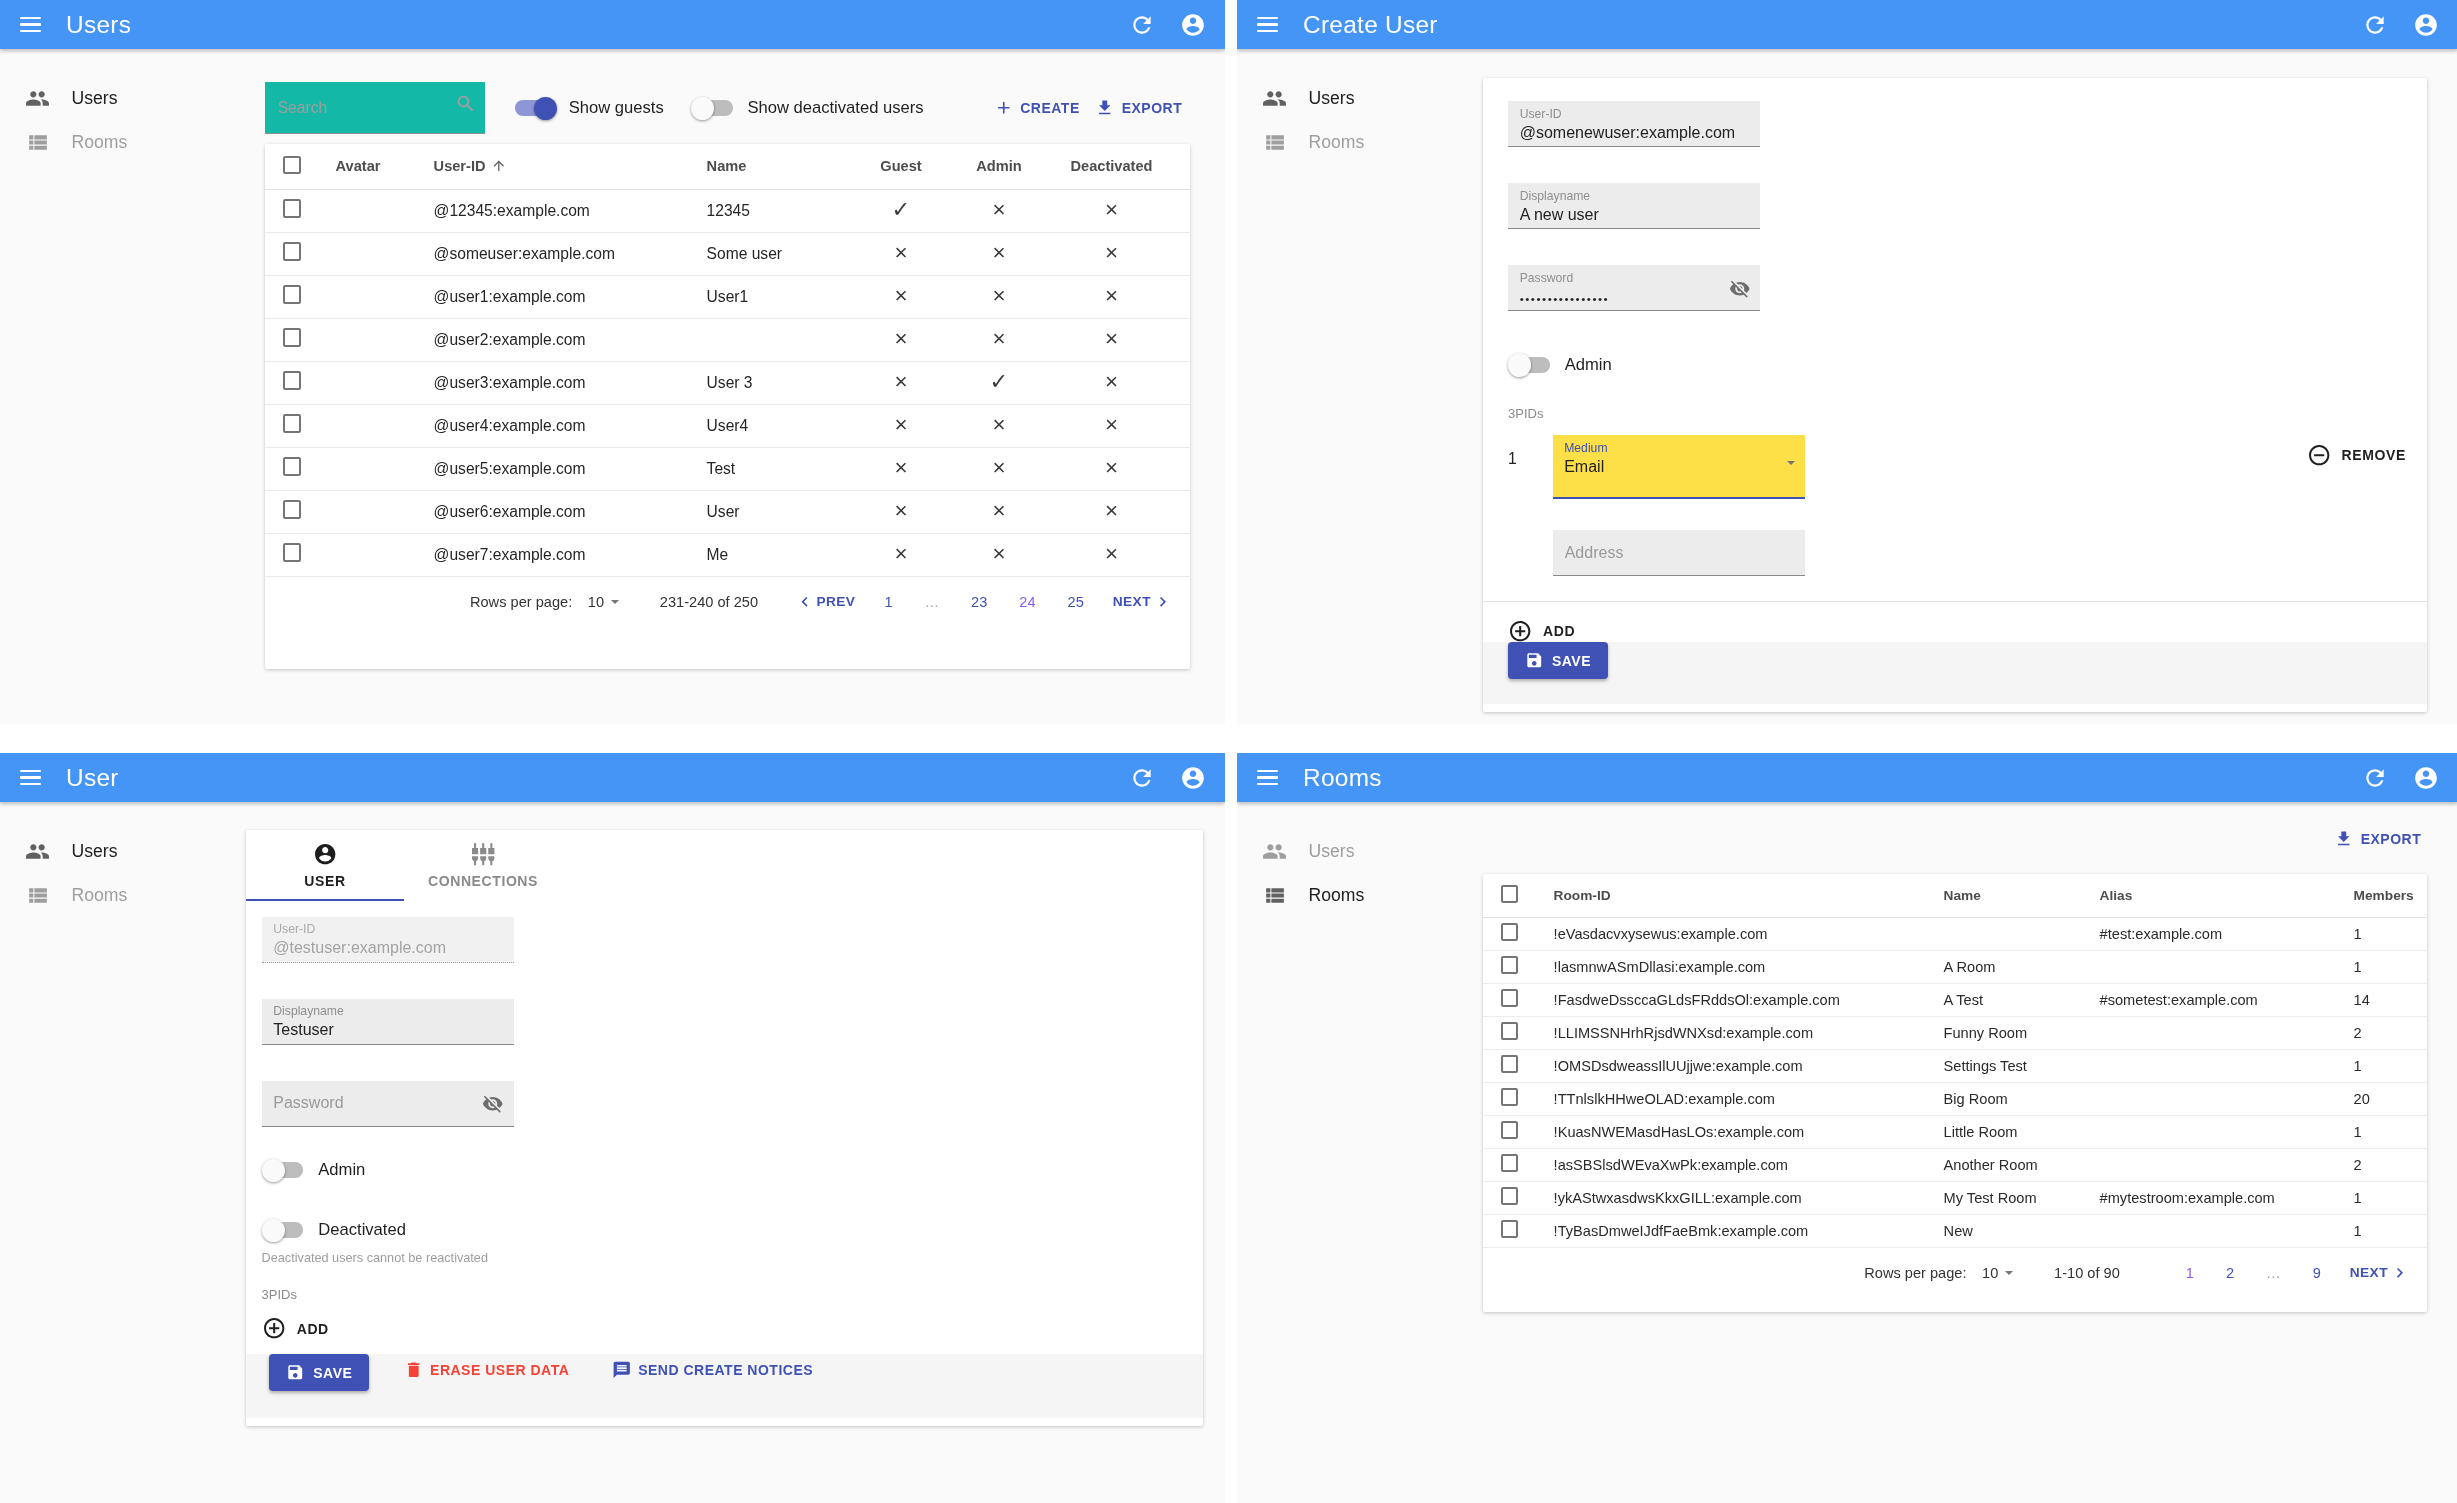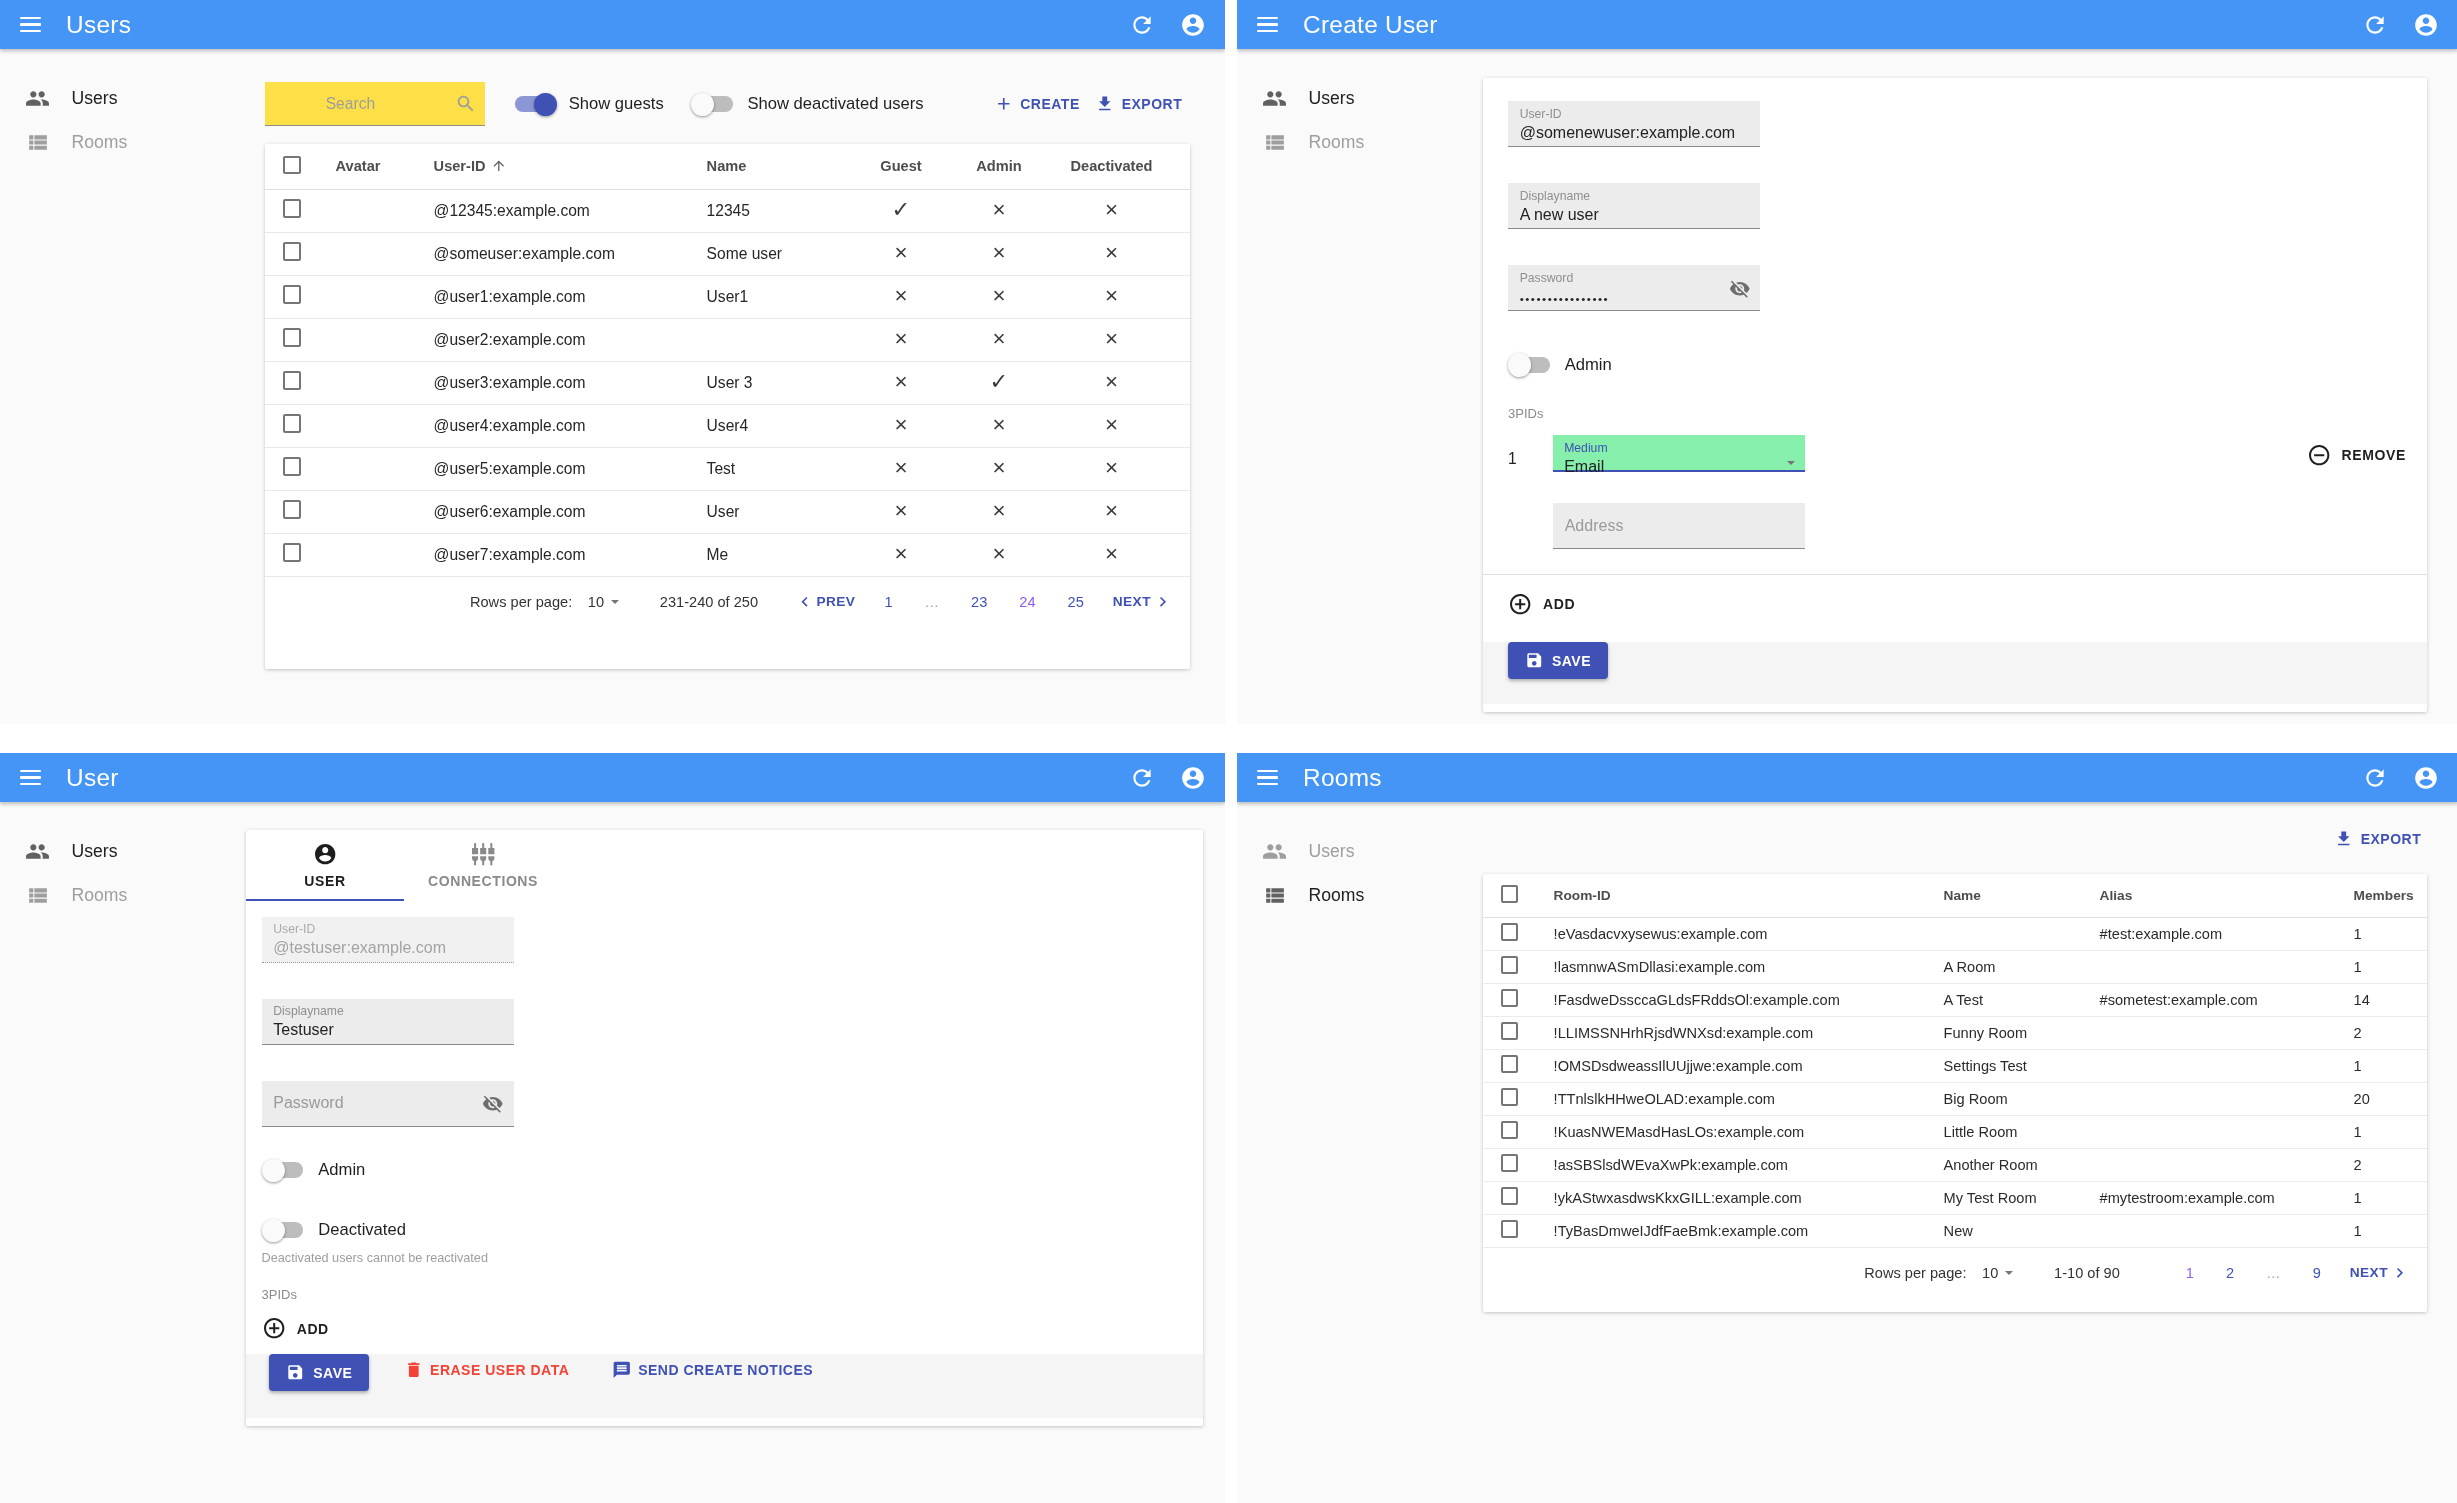--- a/index.html
+++ b/index.html
@@ -29,21 +29,21 @@
   .side-item svg { width:25px; height:25px; flex:none; }
   .side-item.active   { color:#212121; }
   .side-item.active   svg { fill:#616161; }
   .side-item.inactive { color:#9e9e9e; }
   .side-item.inactive svg { fill:#9e9e9e; }
 
   .card { position:absolute; background:#fff; border-radius:2px; box-shadow:0 1px 3.9px rgba(0,0,0,.22); }
 
   
   .controls { position:absolute; left:265px; top:82px; width:925px; display:flex; align-items:center; }
-  .search-box { position:relative; width:220px; height:44px; background:#fde047; border-bottom:1px solid #8d8d8d; flex:none;padding-left:48px; }
+  .search-box { position:relative; width:220px; height:52px; background:#14b8a6; border-bottom:1px solid #8d8d8d; flex:none; }
   .search-box input { width:100%; height:100%; border:none; background:transparent; outline:none;
                       padding:0 39px 0 12.7px; font-size:15.6px; color:#333; font-family:inherit; }
   .search-box input::placeholder { color:#9e9e9e; }
   .search-box svg { position:absolute; right:8.8px; top:10.7px; width:21.5px; height:21.5px; fill:#9e9e9e; }
 
   .switch { position:relative; width:45px; height:25px; flex:none; cursor:pointer; }
   .switch .track { position:absolute; left:2.9px; top:4.9px; width:39px; height:15.6px; border-radius:7.8px; }
   .switch .thumb { position:absolute; top:1px; width:23.4px; height:23.4px; border-radius:50%; box-shadow:0 1px 2.9px rgba(0,0,0,.4); }
   .switch.on  .track { background:#8e97d6; }
   .switch.on  .thumb { right:0; background:#3f51b5; }
@@ -95,21 +95,21 @@
            font-size:16px; color:#222; padding:2.9px 0 0; font-family:inherit; }
   input.fvalue::placeholder { color:#9a9a9a; }
   .field.empty { display:flex; align-items:center; padding-top:0; }
   .field.empty input { padding:0; font-size:16px; }
   .field.disabled { background:#f1f1f1; border-bottom:1.5px dotted #9e9e9e; }
   .field.disabled .flabel { color:#ababab; }
   .field.disabled .fvalue { color:#a3a3a3; }
   .field .trail-icon { position:absolute; right:9.8px; top:12.7px; width:21.5px; height:21.5px; fill:#6e6e6e; cursor:pointer; }
   .pwd-dots { font-size:11.7px; letter-spacing:1.5px; padding-top:6.8px; color:#222; }
 
-  .field.select { height:37px; background:#86efac; border-bottom:2px solid #3f51b5; cursor:pointer; }
+  .field.select { height:64px; background:#fde047; border-bottom:2px solid #3f51b5; cursor:pointer; }
   .field.select .flabel { color:#3f51b5; }
   .field.select .caret-down { position:absolute; right:9.8px; top:21.5px; }
 
   .switch-row { display:flex; align-items:center; }
   .small-label { font-size:13px; color:#8b8b8b; }
   .helper-text { font-size:12.7px; color:#9e9e9e; }
 
   .icon-text-btn { display:inline-flex; align-items:center; gap:10.7px; background:none; border:none; cursor:pointer;
                    color:#1f1f1f; font-size:14px; font-weight:bold; letter-spacing:0.6px; font-family:inherit; }
   .icon-text-btn svg { width:24.4px; height:24.4px; fill:#1f1f1f; }

